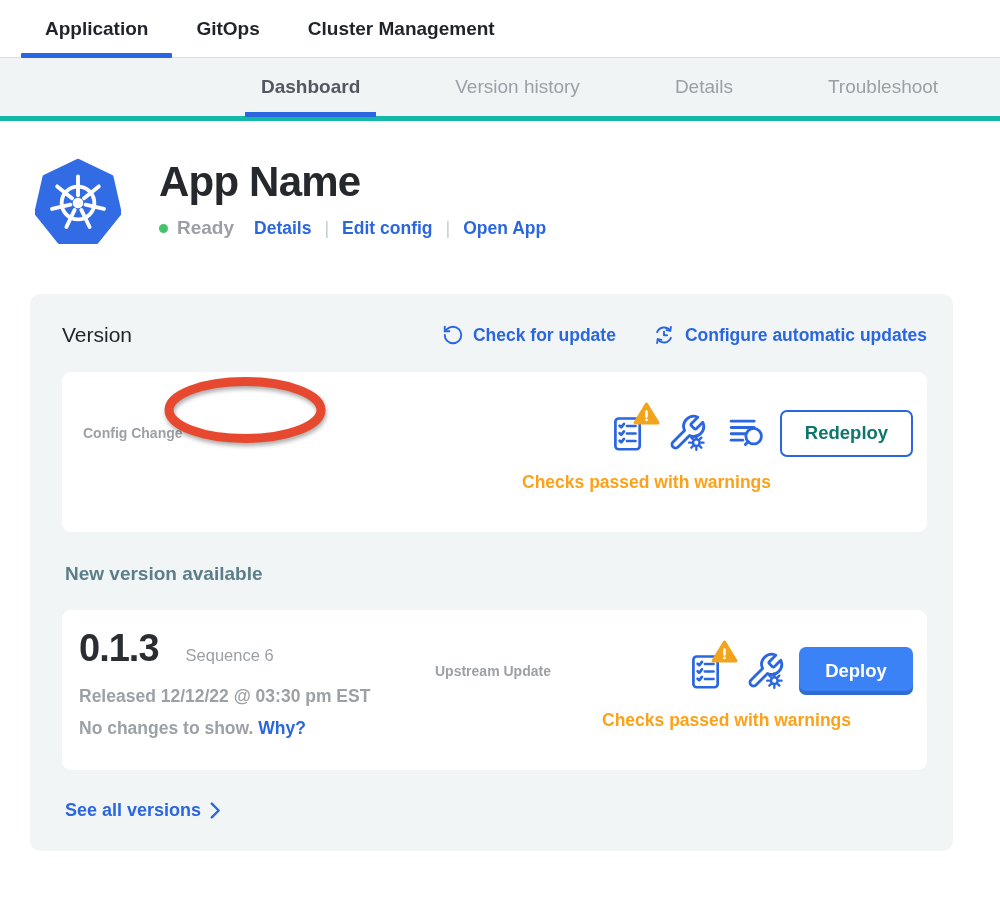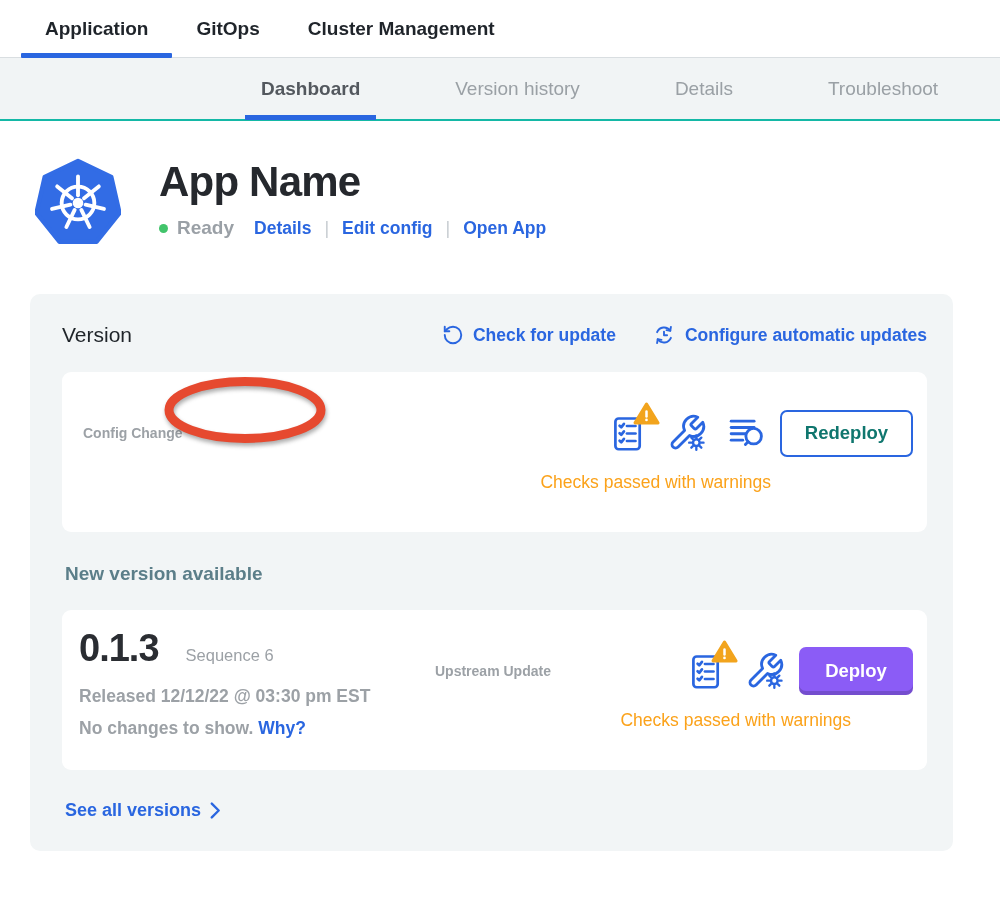--- a/index.html
+++ b/index.html
@@ -11,21 +11,21 @@
 
   
   .topnav { height:58px; display:flex; align-items:stretch; padding-left:21px;
             border-bottom:1px solid #d9dee1; background:#fff; }
   .topnav-tab { position:relative; display:flex; align-items:center; padding:0 24px;
                 font-size:19px; font-weight:bold; color:#1f242a; cursor:pointer; white-space:nowrap; }
   .topnav-tab.active::after { content:""; position:absolute; left:0; right:0; bottom:-1px;
                 height:5px; background:#2a66e0; border-radius:1px; }
 
   
-  .subnav { height:63px; background:#f1f4f5; border-bottom:2px solid #14b8a6;
+  .subnav { height:63px; background:#f1f4f5; border-bottom:5px solid #14b8a6;
             display:flex; align-items:stretch; padding-left:245px; gap:63px; }
   .subnav-tab { position:relative; display:flex; align-items:center; padding:0 16px;
                 font-size:19px; color:#9aa0a5; cursor:pointer; white-space:nowrap; }
   .subnav-tab.active { color:#53585e; font-weight:bold; }
   .subnav-tab.active::after { content:""; position:absolute; left:0; right:0; bottom:-1px;
                 height:5px; background:#2a66e0; }
 
   
   .app-header { display:flex; align-items:flex-start; margin:37px 0 0 35px; }
   .k8s-logo { width:86px; height:90px; flex:0 0 auto; }
@@ -57,29 +57,29 @@
   .meta-line { margin-top:11px; color:#9ca1a6; font-weight:bold; font-size:17.5px; }
   .meta-line .inline-link { color:#2a66e0; cursor:pointer; }
 
   .col-right { flex:1; display:flex; flex-direction:column; justify-content:center; }
   .action-row { display:flex; align-items:center; }
   .change-type { color:#9ca1a6; font-weight:bold; font-size:14px; width:170px; margin-left:4px;
                  white-space:nowrap; }
   .icons-group { display:flex; align-items:center; gap:21px; margin-left:auto; margin-right:14px; }
   .icon-stack { position:relative; display:inline-flex; cursor:pointer; }
   .warn-badge { position:absolute; top:-13px; right:-14px; }
-  .checks { margin-top:15px; color:#fba21a; font-weight:normal; font-size:17.5px; align-self:flex-end;
+  .checks { margin-top:15px; color:#fba21a; font-weight:bold; font-size:17.5px; align-self:flex-end;
             white-space:nowrap; }
   .checks-current { margin-right:142px; }
   .checks-available { margin-right:62px; }
 
   .btn-outline { min-width:133px; height:47px; border:2px solid #2a66e0; border-radius:7px;
                  background:#fff; color:#0f766e; font-weight:bold; font-size:18.5px;
                  font-family:"Liberation Sans", sans-serif; cursor:pointer; }
-  .btn-fill { min-width:114px; height:48px; border:none; border-radius:7px; background:#8b5cf6;
+  .btn-fill { min-width:114px; height:48px; border:none; border-radius:7px; background:#3b82f6;
               color:#fff; font-weight:bold; font-size:18.5px; font-family:"Liberation Sans", sans-serif;
               box-shadow: inset 0 -4px 0 rgba(0,0,0,0.16); cursor:pointer; }
 
   .annotation-ellipse { position:absolute; left:99px; top:3px; width:168px; height:72px;
                         pointer-events:none; filter: drop-shadow(1px 3px 2px rgba(70,70,70,0.45)); }
 
   .new-version-label { margin:31px 0 0 3px; font-size:19px; font-weight:bold; color:#5b7e89; }
 
   .see-all { display:inline-flex; align-items:center; gap:9px; margin:30px 0 0 3px;
              color:#2a66e0; font-weight:bold; font-size:18px; cursor:pointer; }

